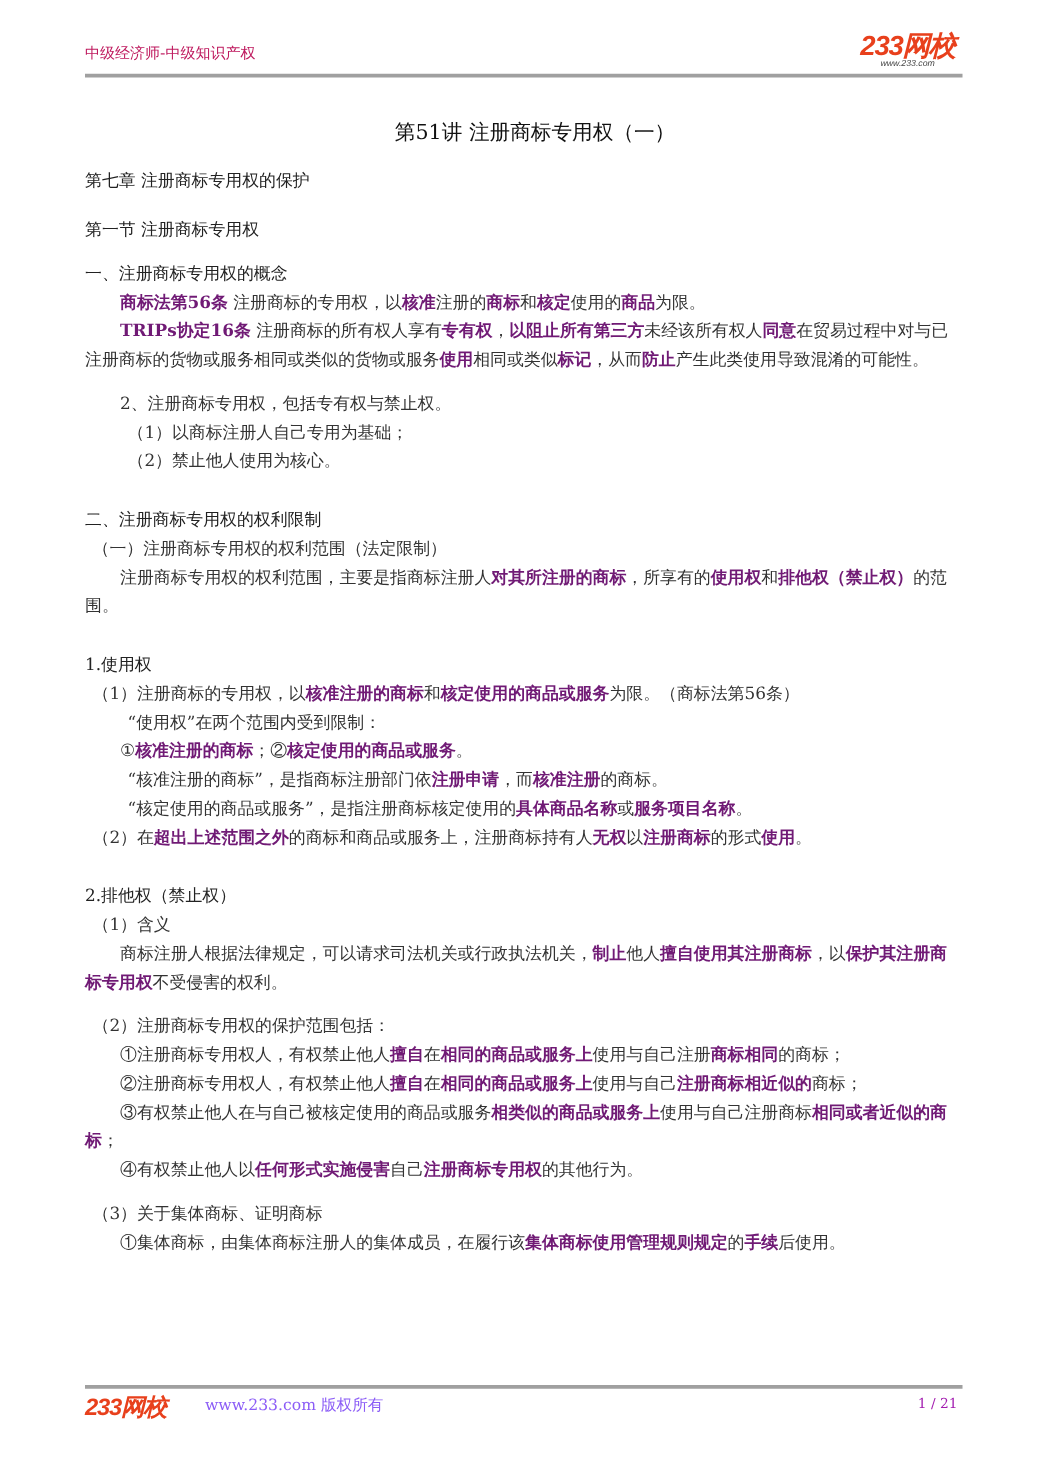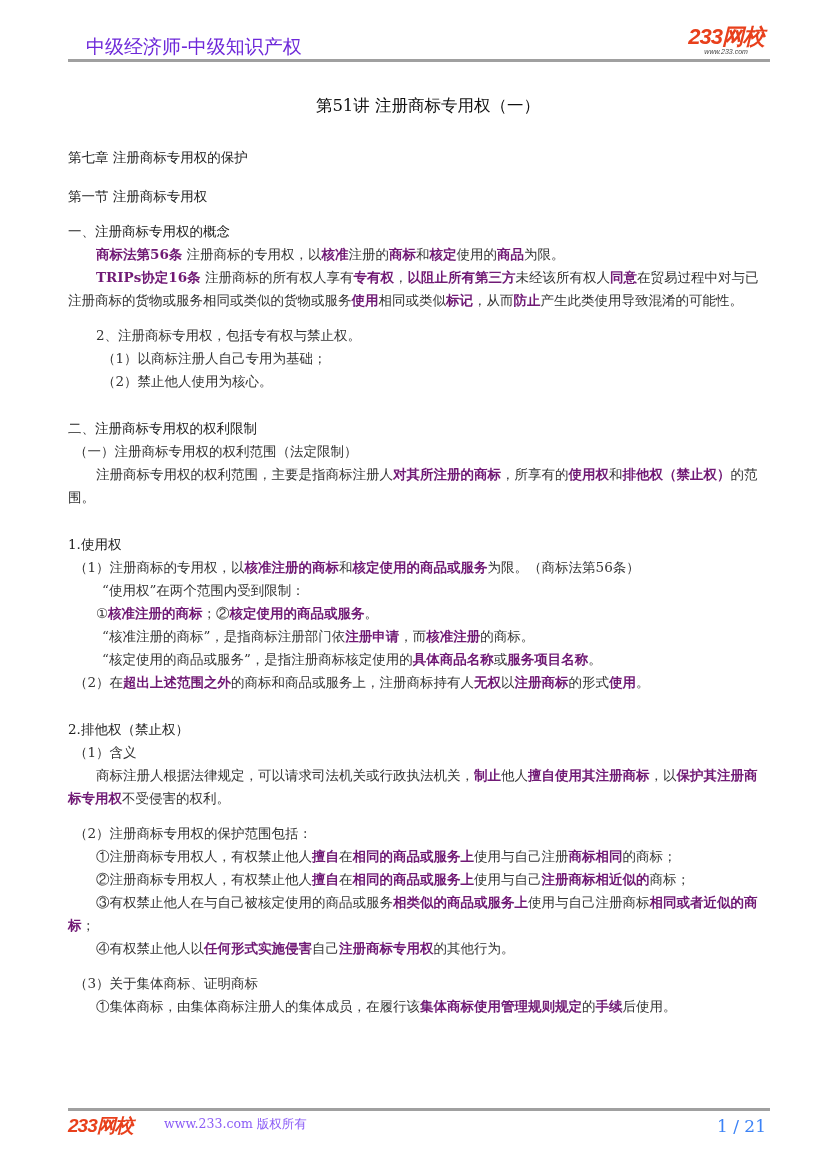--- a/index.html
+++ b/index.html
@@ -1,42 +1,42 @@
 <!DOCTYPE html>
 <html><head>
 <meta charset="utf-8">
 <style>
   * { margin: 0; padding: 0; box-sizing: border-box; }
   html, body { width: 830px; height: 1175px; background: #ffffff; overflow: hidden; }
   body { font-family: "DejaVu Serif", "Liberation Serif", serif; color: #333333; position: relative; }
 
   .header { position: absolute; left: 68px; top: 26px; width: 702px; height: 36px; }
-  .header-title { position: absolute; left: 0; top: 8px; font-size: 19px; color: #6d28d9; font-family: "DejaVu Sans", sans-serif; margin-left: 18px; }
+  .header-title { position: absolute; left: 0; top: 8px; font-size: 12px; color: #be185d; font-family: "DejaVu Sans", sans-serif; }
   .logo { position: absolute; right: 6px; top: 0; text-align: center; }
   .logo-main { font-family: "Liberation Sans", sans-serif; font-style: italic; font-weight: bold; font-size: 22px; color: #e8401c; letter-spacing: -1px; line-height: 22px; }
   .logo-sub { font-family: "Liberation Sans", sans-serif; font-style: italic; font-size: 7px; color: #444; line-height: 8px; }
   .header-rule { position: absolute; left: 68px; top: 59px; width: 702px; height: 3px; background: #a0a0a0; }
 
   .content { position: absolute; left: 68px; top: 94px; width: 702px; font-size: 13.5px; line-height: 23px; }
-  .title { text-align: center; font-size: 16.5px; color: #111; line-height: 24px; margin-bottom: 28px; padding-left: 18px; }
+  .title { text-align: center; font-size: 16.5px; color: #111; line-height: 24px; margin-bottom: 16px; padding-left: 18px; }
   .p { white-space: normal; }
   .chapter { color: #222; margin-bottom: 16px; }
   .sec { color: #222; margin-top: 12px; }
   .ind { text-indent: 28px; }
   .ind1 { padding-left: 28px; }
   .ind2 { padding-left: 34px; }
   .ind05 { padding-left: 6px; }
   .gap { height: 12px; }
   .r { color: #701a75; font-weight: bold; }
 
   .footer-rule { position: absolute; left: 68px; top: 1108px; width: 702px; height: 3px; background: #a0a0a0; }
   .footer { position: absolute; left: 68px; top: 1113px; width: 702px; height: 24px; }
   .footer-logo { position: absolute; left: 0; top: 0; font-family: "Liberation Sans", sans-serif; font-style: italic; font-weight: bold; font-size: 19px; color: #e8401c; letter-spacing: -1px; }
   .footer-text { position: absolute; left: 96px; top: 3px; font-size: 12.5px; color: #8b5cf6; text-align: right; }
-  .footer-page { position: absolute; right: 4px; top: 3px; font-size: 17px; color: #3b82f6; }
+  .footer-page { position: absolute; right: 4px; top: 3px; font-size: 11px; color: #a21caf; }
 </style>
 </head>
 <body>
 
 <div class="header">
   <div class="header-title">中级经济师-中级知识产权</div>
   <div class="logo">
     <div class="logo-main">233网校</div>
     <div class="logo-sub">www.233.com</div>
   </div>

